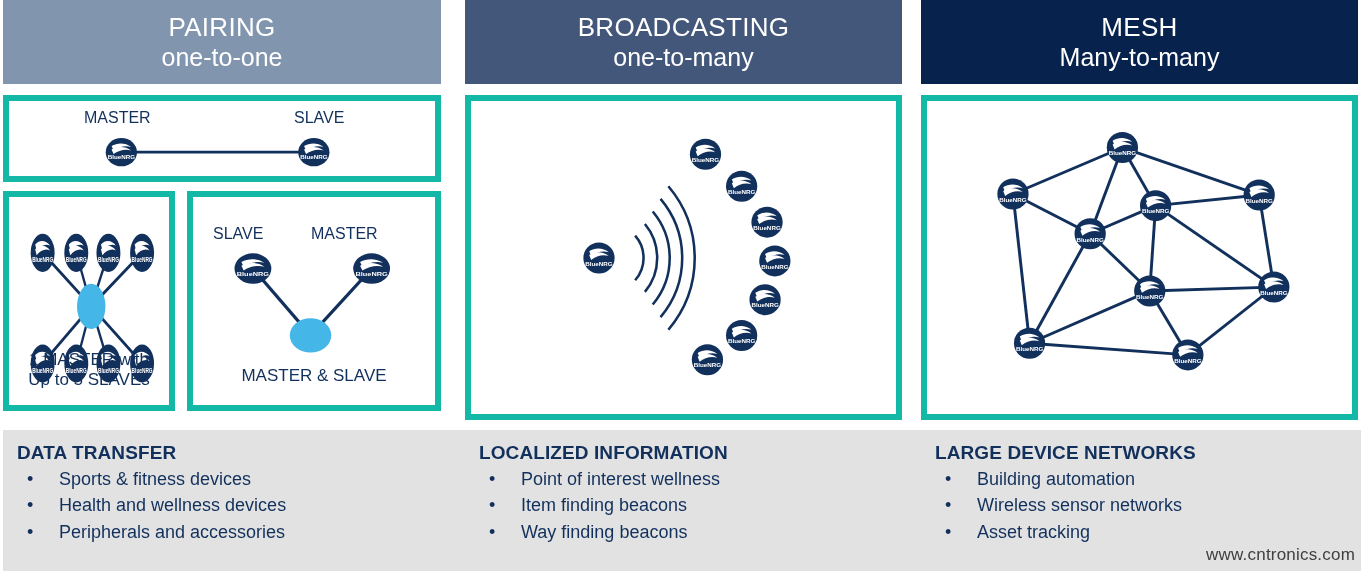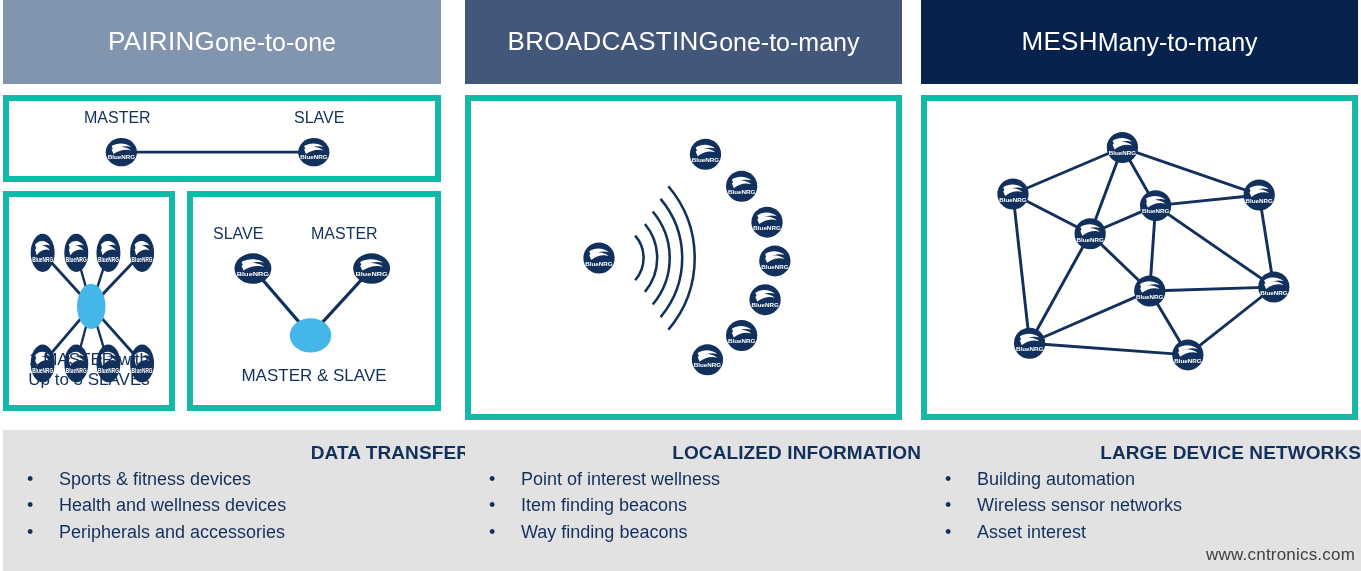--- a/index.html
+++ b/index.html
@@ -11,21 +11,21 @@
   }
   .board{position:relative;width:1361px;height:571px;}
 
   .col{position:absolute;top:0;height:571px;display:flex;flex-direction:column;}
   .col-pairing{left:3px;width:438px;}
   .col-broadcast{left:465px;width:437px;}
   .col-mesh{left:921px;width:437px;}
 
   .hdr{
     height:84px;
-    display:flex;flex-direction:row;
+    display:flex;flex-direction:column;
     align-items:center;justify-content:center;
     color:#ffffff;line-height:1.12;
   }
   .hdr .t1{font-size:26px;letter-spacing:.3px;}
   .hdr .t2{font-size:25px;}
 
   .panel{
     background:#ffffff;
     border:6px solid #14b8a6;
     position:relative;
@@ -62,21 +62,20 @@
     box-sizing:border-box;
     padding:12px 0 10px 14px;
     color:#12305c;
   }
   .info-pairing{left:3px;width:467px;height:141px;}
   .info-broadcast{left:465px;width:456px;height:141px;}
   .info-mesh{left:921px;width:440px;height:141px;}
   .info h3{
     margin:0 0 2px 0;font-size:19px;font-weight:bold;
     letter-spacing:.1px;
-    text-align:right;
   }
   .info ul{margin:0;padding:0;list-style:none;}
   .info li{
     font-size:18px;line-height:1.46;
     position:relative;padding-left:42px;
   }
   .info li .bullet{
     position:absolute;left:10px;top:0;font-size:18px;
   }
 
@@ -254,18 +253,18 @@
       <li><span class="bullet">•</span><span>Item finding beacons</span></li>
       <li><span class="bullet">•</span><span>Way finding beacons</span></li>
     </ul>
   </div>
 
   <div class="info info-mesh">
     <h3>LARGE DEVICE NETWORKS</h3>
     <ul>
       <li><span class="bullet">•</span><span>Building automation</span></li>
       <li><span class="bullet">•</span><span>Wireless sensor networks</span></li>
-      <li><span class="bullet">•</span><span>Asset interest</span></li>
+      <li><span class="bullet">•</span><span>Asset tracking</span></li>
     </ul>
     <div class="watermark">www.cntronics.com</div>
   </div>
 
 </div>
 
 </body></html>

